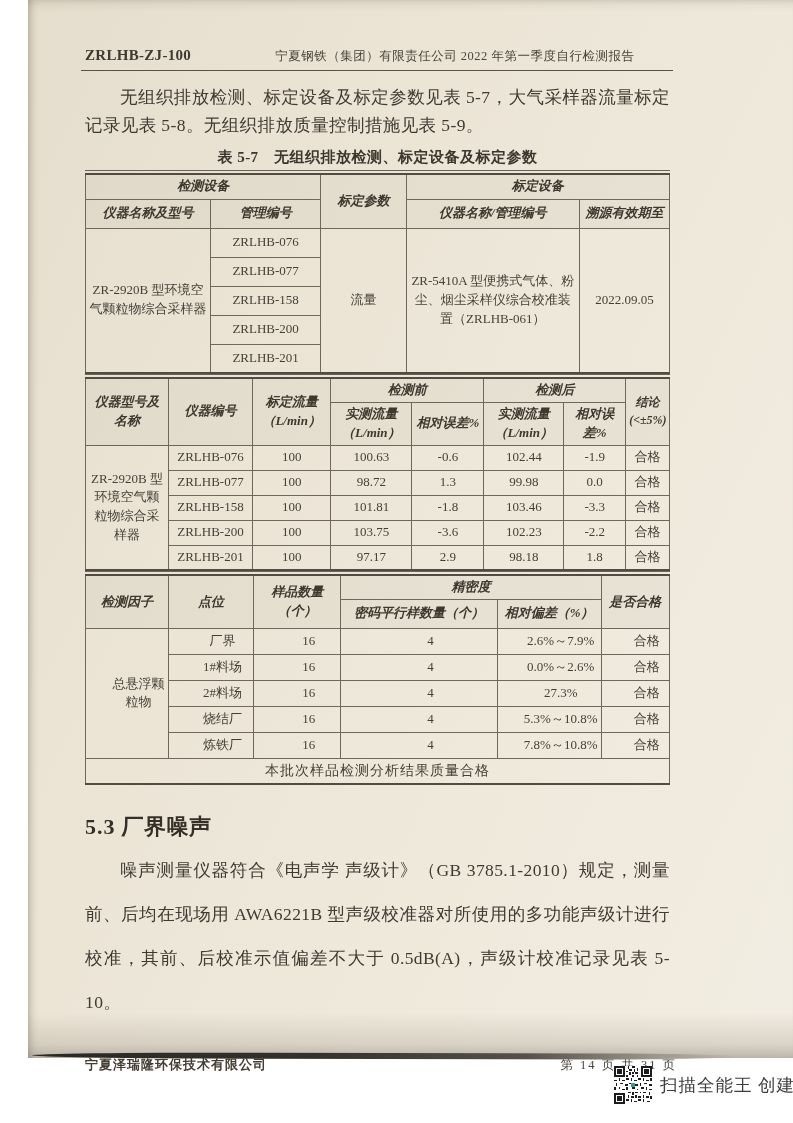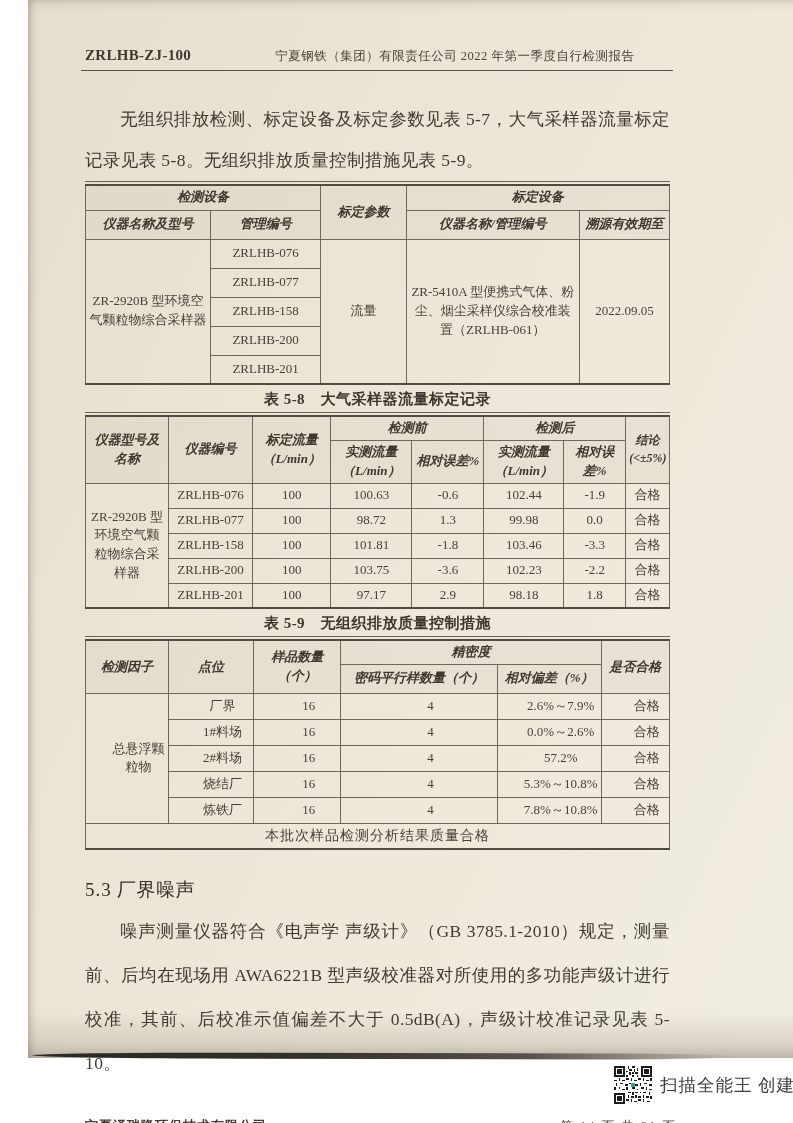--- a/index.html
+++ b/index.html
@@ -26,22 +26,22 @@
   .content { position:relative; padding:47px 40px 0 57px; width:765px; }
   .inner { width:585px; }
 
   
   .doc-header { display:flex; align-items:baseline; }
   .doc-code { font-size:15px; font-weight:bold; letter-spacing:.3px; color:#3e3931; }
   .doc-title { font-size:12.5px; color:#4a443b; margin-left:84px; letter-spacing:.5px; }
   .header-rule { border-top:1.6px solid #5a5248; margin-top:5px; width:592px; margin-left:-4px; }
 
   
-  .para { font-size:17.5px; line-height:41px; text-align:justify; text-indent:2em;
-          color:#3f3a32; margin-top:28px; letter-spacing:.4px; }
+  .para { font-size:17.5px; line-height:28px; text-align:justify; text-indent:2em;
+          color:#3f3a32; margin-top:12px; letter-spacing:.4px; }
   .para2 { line-height:44px; margin-top:6px; }
 
   .tbl-title { text-align:center; font-weight:bold; font-size:15px; color:#3c362e;
                margin-top:9px; margin-bottom:3px; letter-spacing:.5px; }
   .t58-title { margin-top:5px; }
 
   
   .tbl-block { border-top:1.2px solid #6b635a; padding-top:2px; }
   table { width:585px; border-collapse:collapse; table-layout:fixed;
           border-top:2px solid #514b42; border-bottom:2.4px solid #514b42; }
@@ -49,21 +49,21 @@
            font-size:13px; line-height:1.45; padding:2px 3px; color:#453f37; }
   th { font-weight:bold; color:#3e382f; background:rgba(80,70,55,.045);font-style:italic; }
   .small { font-size:12px; }
   .h24 { height:25px; } .h28 { height:29px;margin-top:21px; } .h38 { height:40px; }
   .r57 td { height:29px; }
   .r58 td { height:25px; }
   .r59 td { height:26px;padding-left:26px; }
   .sum-row td { height:25px; font-size:14px; letter-spacing:1px; }
 
   
-  .sec-head { margin-top:27px; font-size:19px; font-weight:normal; color:#352f27; letter-spacing:.5px; }
+  .sec-head { margin-top:27px; font-size:22px; font-weight:bold; color:#352f27; letter-spacing:.5px; }
   .sec-head .num { letter-spacing:1px; }
 
   
   .page-footer { display:flex; justify-content:space-between; align-items:baseline; margin-top:32px; width:592px; }
   .footer-company { font-size:13px; font-weight:bold; color:#433d34; letter-spacing:1px; }
   .footer-page { font-size:12.5px; color:#4a443b; letter-spacing:2px; }
 
   
   .stamp { position:absolute; left:614px; top:1066px; display:flex; align-items:center; gap:8px; }
   .qr { width:38px; height:38px; display:block; }
@@ -77,20 +77,21 @@
     <div class="inner">
 
       <div class="doc-header">
         <span class="doc-code">ZRLHB-ZJ-100</span>
         <span class="doc-title">宁夏钢铁（集团）有限责任公司 2022 年第一季度自行检测报告</span>
       </div>
       <div class="header-rule"></div>
 
       <p class="para">无组织排放检测、标定设备及标定参数见表 5-7，大气采样器流量标定记录见表 5-8。无组织排放质量控制措施见表 5-9。</p>
 
+      <div class="tbl-title">表 5-7　无组织排放检测、标定设备及标定参数</div>
       <div class="tbl-block">
         <table>
           <colgroup>
             <col style="width:21.4%">
               <col style="width:18.9%">
               <col style="width:14.6%">
               <col style="width:29.7%">
               <col style="width:15.4%">
           </colgroup>
           <thead>
@@ -123,21 +124,20 @@
             <tr class="r57">
                 <td>ZRLHB-200</td>
               </tr>
             <tr class="r57">
                 <td>ZRLHB-201</td>
               </tr>
           </tbody>
         </table>
       </div>
 
-      <div class="tbl-title t58-title">表 5-8　大气采样器流量标定记录</div>
       <div class="tbl-block">
         <table>
           <colgroup>
             <col style="width:14.2%">
               <col style="width:14.4%">
               <col style="width:13.4%">
               <col style="width:13.9%">
               <col style="width:12.3%">
               <col style="width:13.7%">
               <col style="width:10.6%">
@@ -206,21 +206,20 @@
               <td>97.17</td>
               <td>2.9</td>
               <td>98.18</td>
               <td>1.8</td>
               <td>合格</td>
             </tr>
           </tbody>
         </table>
       </div>
 
-      <div class="tbl-title t58-title">表 5-9　无组织排放质量控制措施</div>
       <div class="tbl-block">
         <table>
           <colgroup>
             <col style="width:14.2%">
               <col style="width:14.6%">
               <col style="width:14.9%">
               <col style="width:26.8%">
               <col style="width:17.8%">
               <col style="width:11.7%">
           </colgroup>
@@ -250,21 +249,21 @@
               <td>1#料场</td>
               <td>16</td>
               <td>4</td>
               <td>0.0%～2.6%</td>
               <td>合格</td>
             </tr>
             <tr class="r59">
               <td>2#料场</td>
               <td>16</td>
               <td>4</td>
-              <td>57.2%</td>
+              <td>27.3%</td>
               <td>合格</td>
             </tr>
             <tr class="r59">
               <td>烧结厂</td>
               <td>16</td>
               <td>4</td>
               <td>5.3%～10.8%</td>
               <td>合格</td>
             </tr>
             <tr class="r59">

